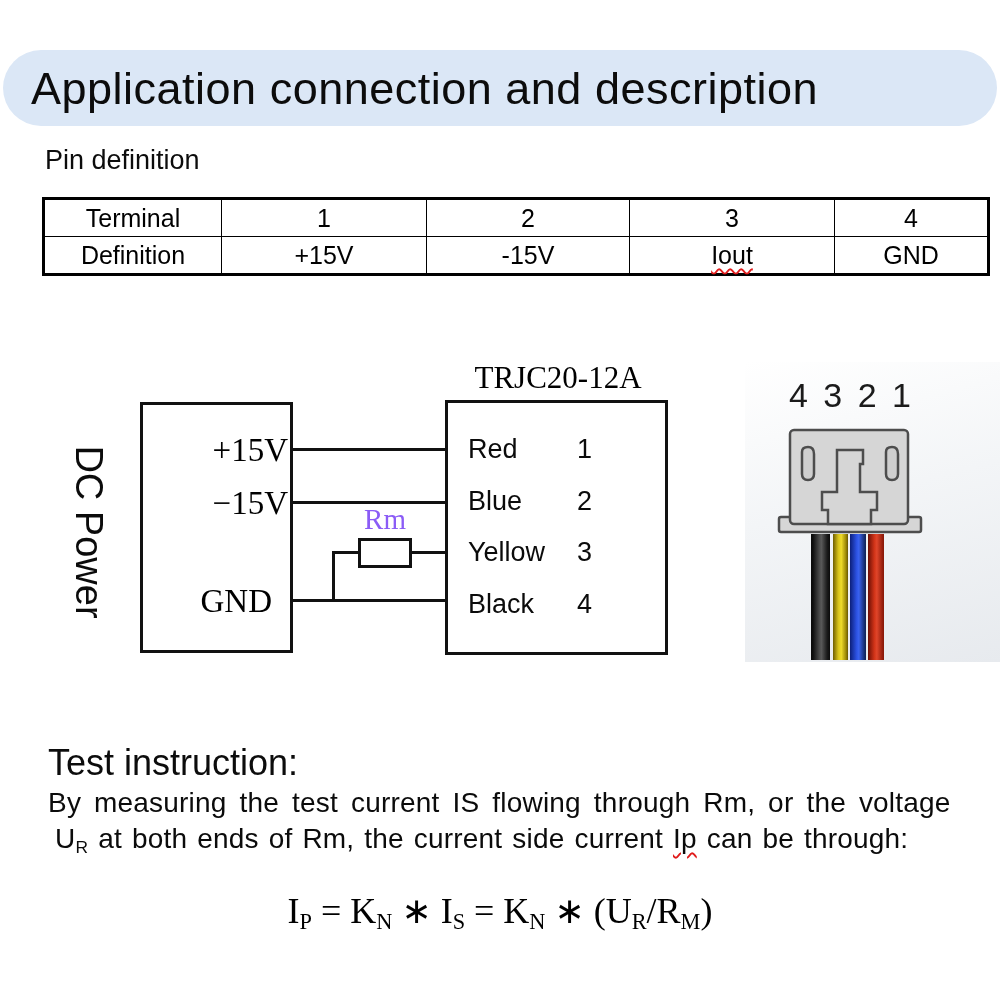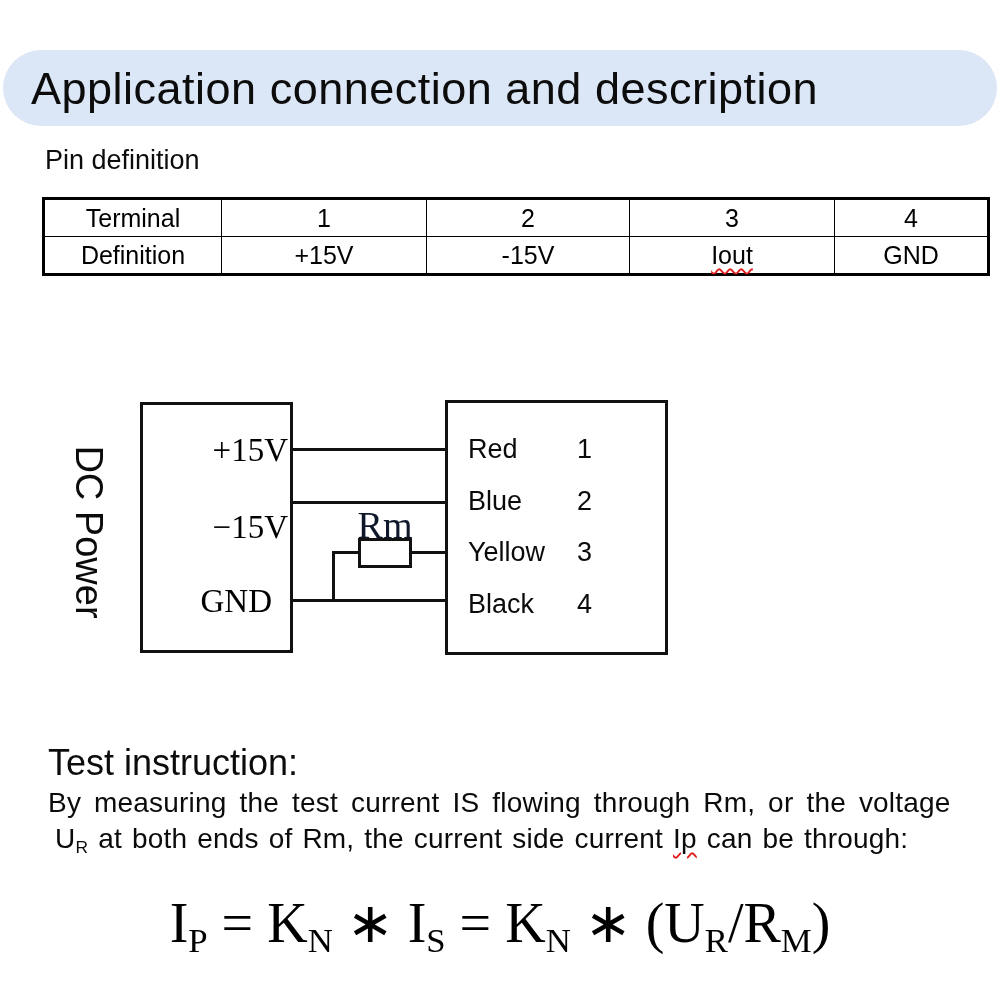--- a/index.html
+++ b/index.html
@@ -38,39 +38,39 @@
 
   
   .dcbox{position:absolute;left:140px;top:402px;width:153px;height:251px;border:3px solid #111;box-sizing:border-box;background:#fff;}
   .dclabel{
     position:absolute;left:-6px;top:510px;width:188px;height:44px;
     transform:rotate(90deg);transform-origin:center;
     font-size:38px;text-align:center;white-space:nowrap;color:#0b0b0b;
   }
   .dcpin{position:absolute;width:110px;text-align:right;font-family:"Liberation Serif", serif;font-size:33px;color:#000;white-space:nowrap;}
   .dcpin1{left:178px;top:432px;}
-  .dcpin2{left:178px;top:509px;}
+  .dcpin2{left:178px;top:485px;}
   .dcpin3{left:162px;top:583px;}
 
   .trjcbox{position:absolute;left:445px;top:400px;width:223px;height:255px;border:3px solid #111;box-sizing:border-box;background:#fff;}
   .trjc-title{position:absolute;left:438px;top:360px;width:240px;text-align:center;font-family:"Liberation Serif", serif;font-size:31px;color:#000;white-space:nowrap;}
   .devrow{position:absolute;left:468px;width:124px;display:flex;justify-content:space-between;font-size:27px;color:#0b0b0b;}
   .devrow0{top:434px;}.devrow1{top:486px;}.devrow2{top:537px;}.devrow3{top:589px;}
 
   
   .wire{position:absolute;background:#111;height:3px;}
   .w-red{left:291px;top:448px;width:156px;}
   .w-blue{left:291px;top:501px;width:156px;}
   .w-yellow{left:410px;top:551px;width:37px;}
   .w-rm-left{left:332px;top:551px;width:28px;}
   .w-gnd{left:291px;top:599px;width:156px;}
   .w-vert{left:332px;top:551px;width:3px;height:51px;}
 
   .resistor{position:absolute;left:358px;top:538px;width:54px;height:30px;border:3px solid #111;box-sizing:border-box;background:#fff;}
-  .rm-label{position:absolute;left:352px;top:503px;width:66px;text-align:center;font-family:"Liberation Serif", serif;font-size:38px;color:#0f172a;}
+  .rm-label{position:absolute;left:352px;top:503px;width:66px;text-align:center;font-family:"Liberation Serif", serif;font-size:29px;color:#8b5cf6;}
 
   
   .photo{
     position:absolute;left:745px;top:362px;width:255px;height:300px;
     background:linear-gradient(165deg,#ffffff 0%,#f3f5f7 45%,#e7eaee 100%);
   }
   .pinnums{
     position:absolute;left:44px;top:14px;font-size:34px;font-weight:500;
     letter-spacing:3px;color:#1b1b1b;white-space:nowrap;
   }
@@ -83,21 +83,21 @@
 
   
   .para{position:absolute;left:0;width:1000px;font-size:28px;color:#0b0b0b;white-space:nowrap;}
   .p-line1{top:787px;left:48px;word-spacing:5px;letter-spacing:.2px;}
   .p-line2{top:823px;left:55px;word-spacing:2px;letter-spacing:.2px;}
   .para sub, .formula sub{font-size:0.62em;line-height:0;vertical-align:-0.28em;}
 
   
   .formula{
     position:absolute;left:0;top:890px;width:1000px;text-align:center;
-    font-family:"Liberation Serif", serif;font-size:56px;color:#000;white-space:nowrap;
+    font-family:"Liberation Serif", serif;font-size:36px;color:#000;white-space:nowrap;
   }
 </style>
 </head>
 <body>
 
 <div class="abs" style="left:0;top:0;width:1000px;height:1000px;">
 
   <div class="banner">
     <span class="banner-title">Application connection and description</span>
   </div>
@@ -139,38 +139,57 @@
   <div class="wire w-red"></div>
   <div class="wire w-blue"></div>
   <div class="wire w-yellow"></div>
   <div class="wire w-rm-left"></div>
   <div class="wire w-vert"></div>
   <div class="wire w-gnd"></div>
 
   <div class="resistor"></div>
   <div class="rm-label">Rm</div>
 
+  <div class="trjc-title">TRJC20-12A</div>
   <div class="trjcbox"></div>
   <div class="devrow devrow0">
     <span>Red</span>
     <span>1</span>
   </div>
   <div class="devrow devrow1">
     <span>Blue</span>
     <span>2</span>
   </div>
   <div class="devrow devrow2">
     <span>Yellow</span>
     <span>3</span>
   </div>
   <div class="devrow devrow3">
     <span>Black</span>
     <span>4</span>
   </div>
 
+  <div class="photo">
+    <div class="pinnums">4 3 2 1</div>
+    <svg class="housing" width="156" height="112" viewBox="0 0 156 112">
+
+      <rect x="7" y="93" width="142" height="15" rx="2" fill="#d6d6d6" stroke="#4d4d4d" stroke-width="2.5"></rect>
+
+      <rect x="18" y="6" width="118" height="94" rx="4" fill="#d6d6d6" stroke="#4d4d4d" stroke-width="2.5"></rect>
+
+      <path d="M30 28 q0 -5 6 -5 q6 0 6 7 v20 q0 6 -6 6 q-6 0 -6 -6 Z" fill="#cfcfcf" stroke="#4d4d4d" stroke-width="2.5"></path>
+      <path d="M114 28 q0 -5 6 -5 q6 0 6 7 v20 q0 6 -6 6 q-6 0 -6 -6 Z" fill="#cfcfcf" stroke="#4d4d4d" stroke-width="2.5"></path>
+
+      <path d="M65 26 H91 V40 H88 V68 H105 V86 H99 V100 H56 V86 H50 V68 H65 Z" fill="#d6d6d6" stroke="#4d4d4d" stroke-width="2.5"></path>
+    </svg>
+    <div class="cwire cw-black"></div>
+    <div class="cwire cw-yellow"></div>
+    <div class="cwire cw-blue"></div>
+    <div class="cwire cw-red"></div>
+  </div>
 
   <div class="h-test">Test instruction:</div>
   <div class="para p-line1">By measuring the test current IS flowing through Rm, or the voltage</div>
   <div class="para p-line2"><span>U</span><sub>R</sub><span> at both ends of Rm, the current side current </span><span class="sp-err">Ip</span><span> can be through:</span></div>
 
   <div class="formula"><span>I</span><sub>P</sub><span> = </span><sub></sub><span>K</span><sub>N</sub><span> ∗ </span><sub></sub><span>I</span><sub>S</sub><span> = </span><sub></sub><span>K</span><sub>N</sub><span> ∗ (U</span><sub>R</sub><span>/R</span><sub>M</sub><span>)</span><sub></sub></div>
 
 </div>
 
 </body></html>

